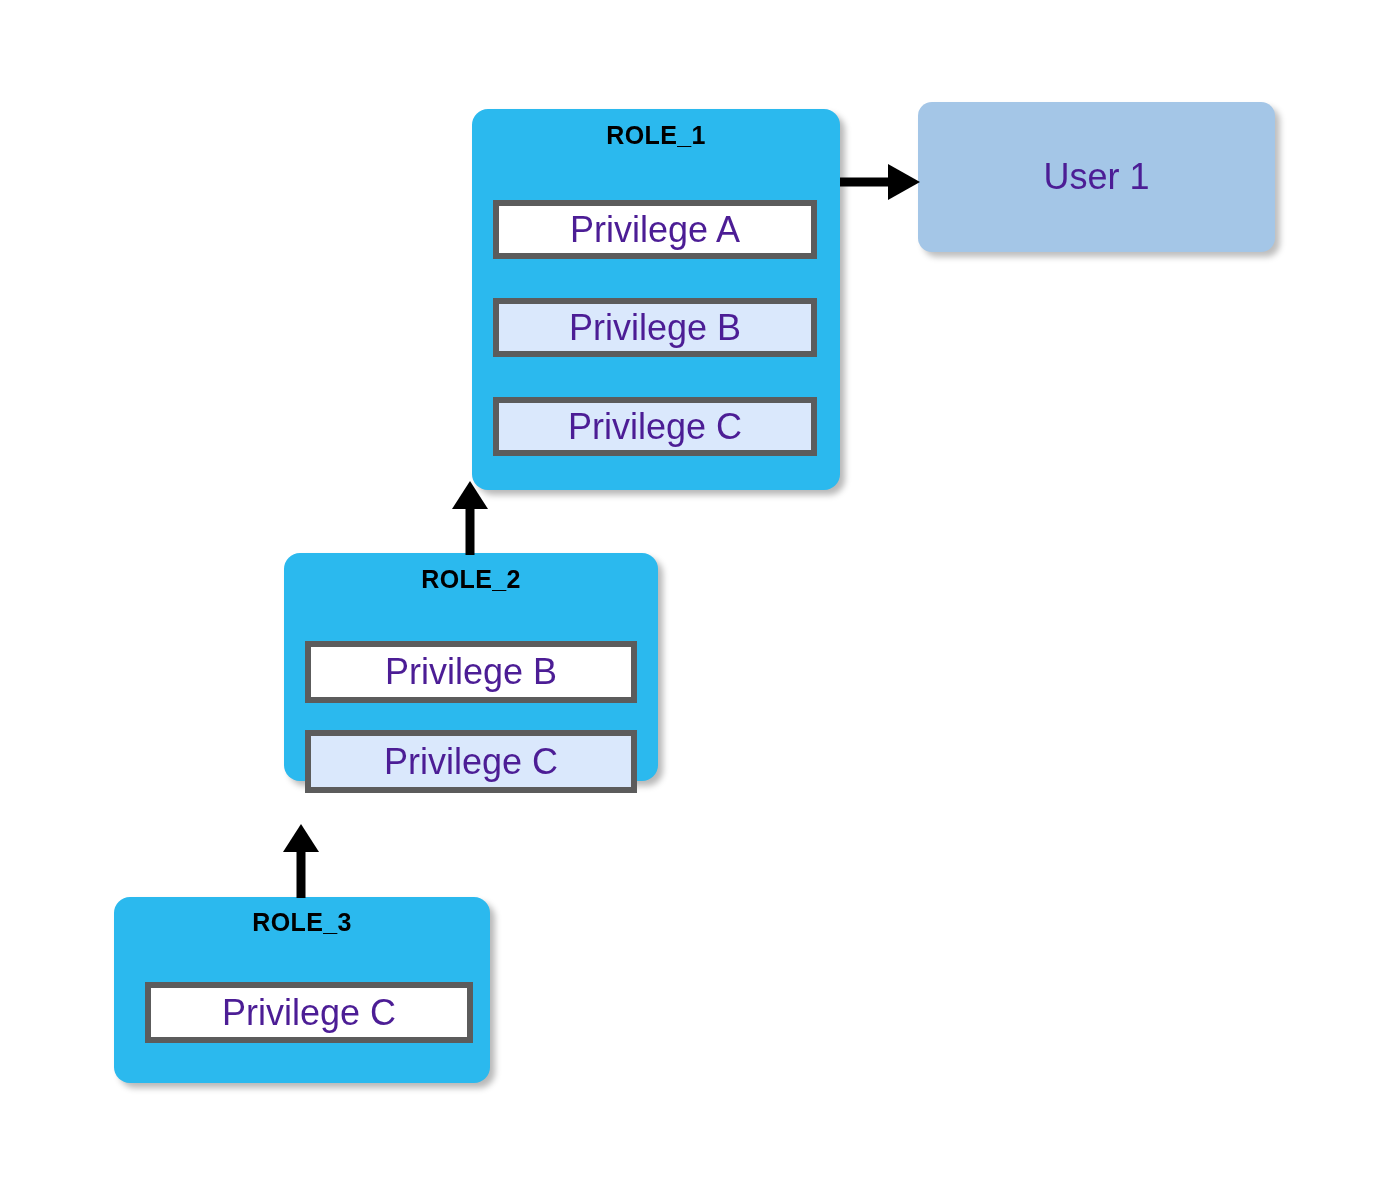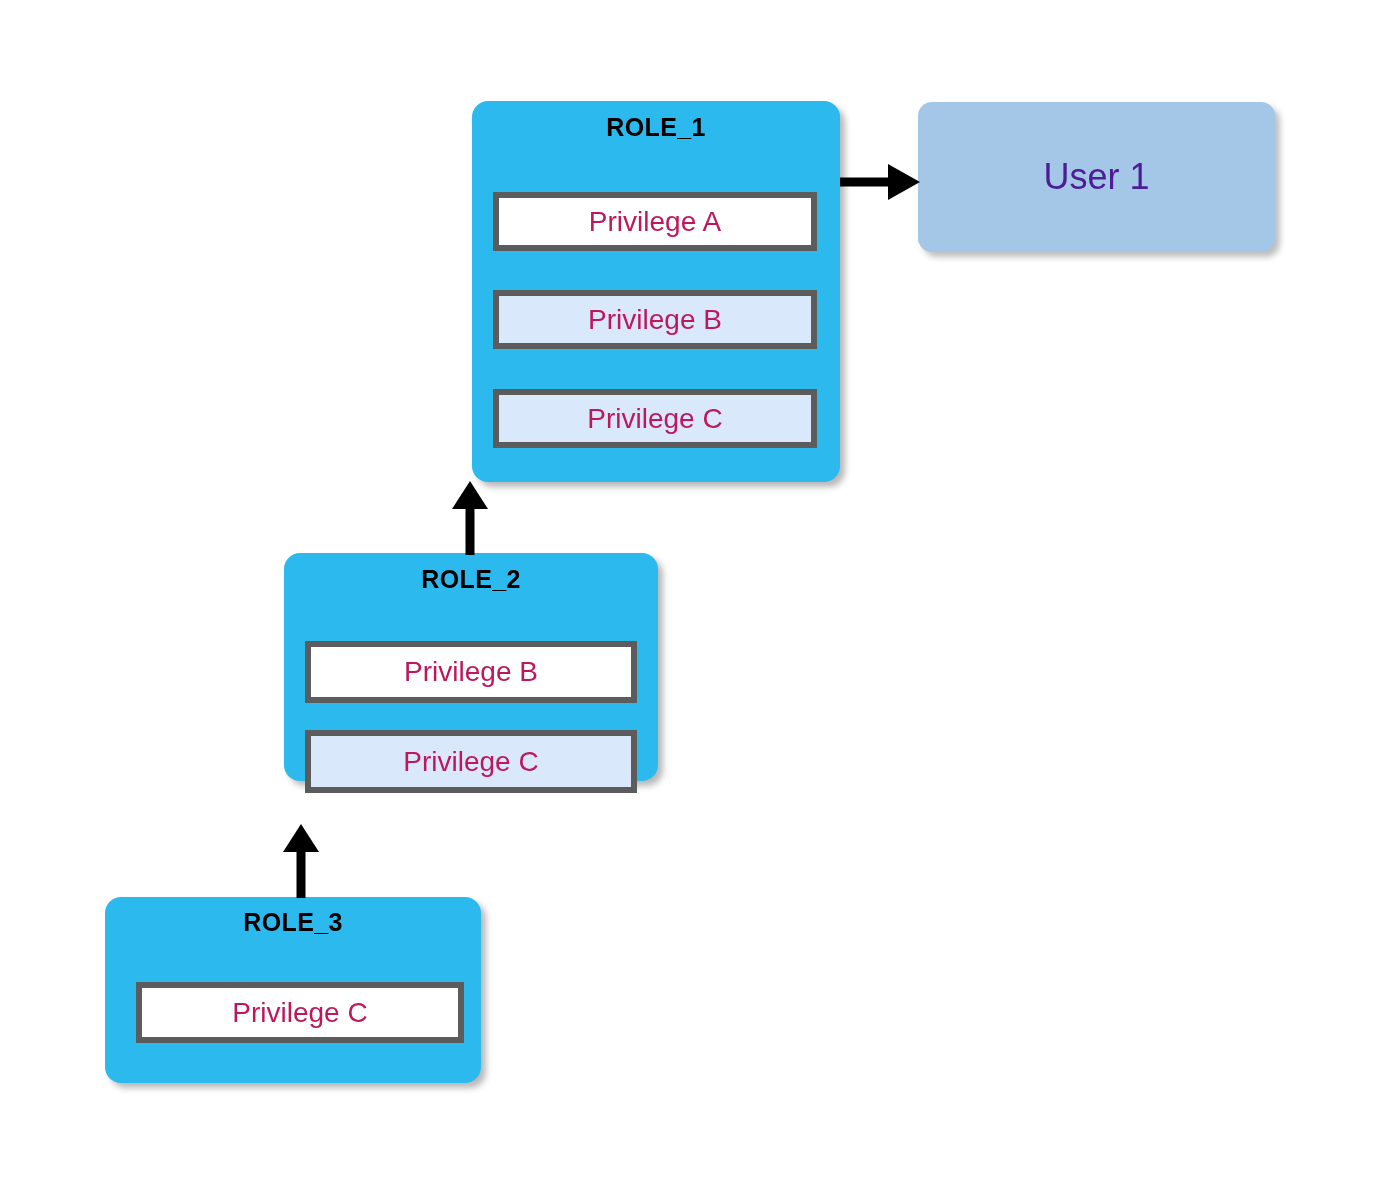--- a/index.html
+++ b/index.html
@@ -42,22 +42,22 @@
   }
 
   
   .priv {
     position: absolute;
     box-sizing: border-box;
     border: 6px solid #5c5c5c;
     display: flex;
     align-items: center;
     justify-content: center;
-    font-size: 28px;
-    color: #be185d;
+    font-size: 36px;
+    color: #4c1d95;
     white-space: nowrap;
   }
   .priv.own {
     background: #ffffff;
   }
   .priv.inherited {
     background: #dae8fc;
   }
 
   
@@ -80,21 +80,21 @@
     position: absolute;
     overflow: visible;
     pointer-events: none;
   }
 </style>
 </head>
 <body>
 
 <div id="canvas">
 
-  <div class="role-box" style="left:472px; top:101px; width:368px; height:381px;">
+  <div class="role-box" style="left:472px; top:109px; width:368px; height:381px;">
     <div class="role-title" style="top:14px;">ROLE_1</div>
 
     <div class="priv own" style="left:21px; top:91px; width:324px; height:59px;">
       <span>Privilege A</span>
     </div>
 
     <div class="priv inherited" style="left:21px; top:189px; width:324px; height:59px;">
       <span>Privilege B</span>
     </div>
 
@@ -108,21 +108,21 @@
 
     <div class="priv own" style="left:21px; top:88px; width:332px; height:62px;">
       <span>Privilege B</span>
     </div>
 
     <div class="priv inherited" style="left:21px; top:177px; width:332px; height:63px;">
       <span>Privilege C</span>
     </div>
   </div>
 
-  <div class="role-box" style="left:105px; top:897px; width:376px; height:186px;">
+  <div class="role-box" style="left:114px; top:897px; width:376px; height:186px;">
     <div class="role-title" style="top:13px;">ROLE_3</div>
 
     <div class="priv own" style="left:31px; top:85px; width:328px; height:61px;">
       <span>Privilege C</span>
     </div>
   </div>
 
   <div class="user-box" style="left:918px; top:102px; width:357px; height:150px;">
     <span>User 1</span>
   </div>

